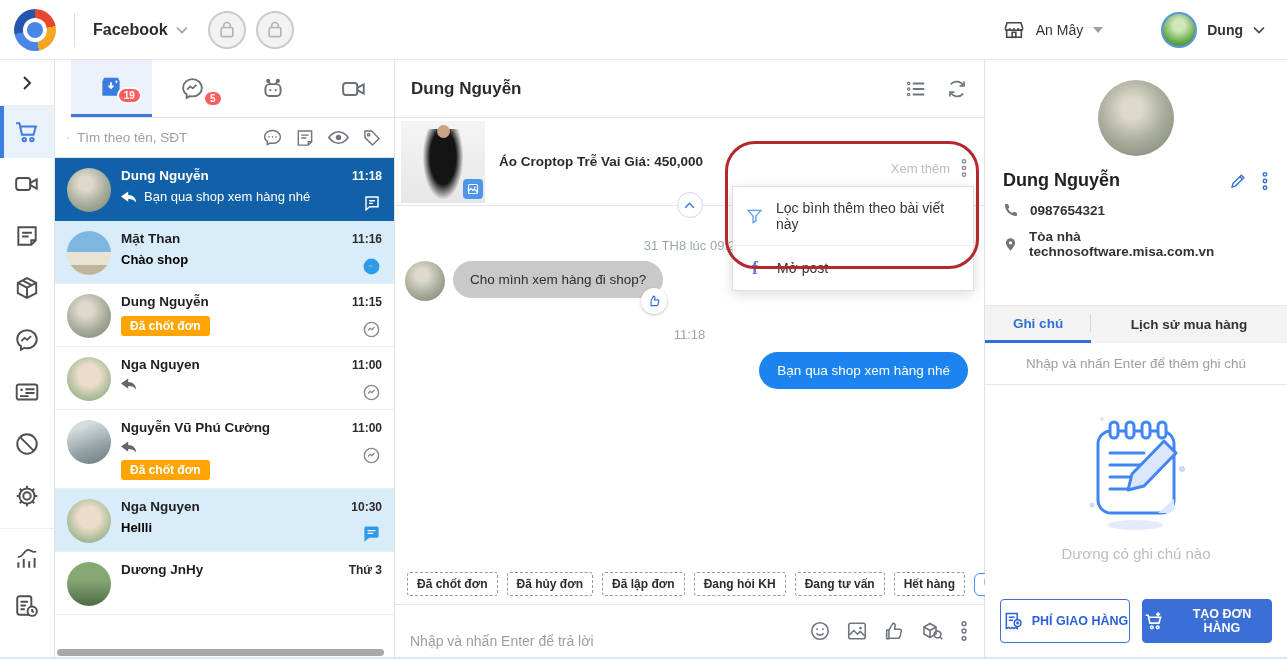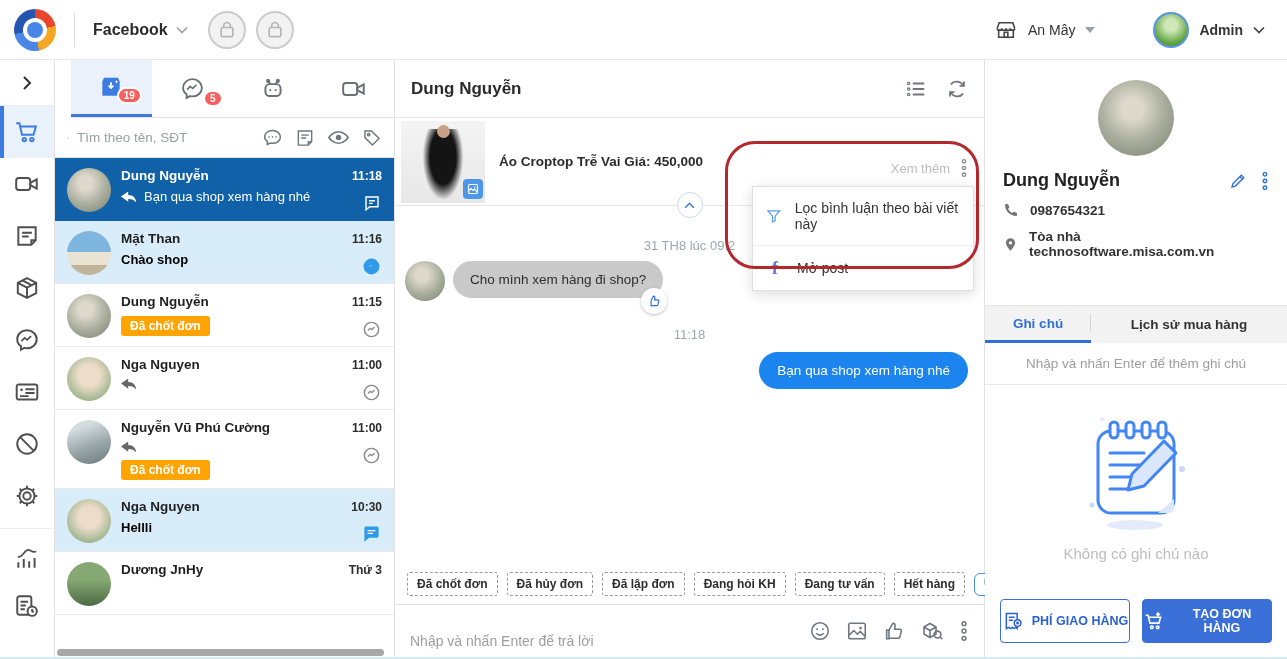--- a/index.html
+++ b/index.html
@@ -87,21 +87,21 @@
   .bubble-out { background:#1b84ee; color:#fff; font-size:13.5px; padding:11px 18px; border-radius:20px; }
   .tagsrow { display:flex; align-items:center; gap:9px; padding:8px 12px; }
   .chip { border:1px dashed #9b9b9b; border-radius:3px; padding:4px 9px; font-size:12px; font-weight:bold; color:#2e2e2e; cursor:pointer; white-space:nowrap; }
   .tagbtn { border:1px solid #4c8bf5; border-radius:6px; padding:3px 8px; color:#2f6fd8; display:flex; align-items:center; gap:5px; cursor:pointer; background:#fff; }
   .replyrow { border-top:1px solid #e4e4e4; height:53px; display:flex; align-items:center; padding:0 15px; gap:14px; }
   .replyrow input { border:0; outline:0; flex:1; font-size:14px; color:#333; font-family:inherit;margin-top:20px; }
   .replyrow input::placeholder { color:#9e9e9e; }
   .reply-icons { display:flex; gap:15px; align-items:center; color:#6f7680; }
 
   
-  .dropdown { position:absolute; top:92px; right:10px; width:222px; z-index:20; }
+  .dropdown { position:absolute; top:92px; right:10px; width:242px; z-index:20; }
   .dd-head { display:flex; justify-content:flex-end; align-items:center; gap:10px; padding:6px 6px 8px; }
   .dd-more { color:#bcbcbc; font-size:13px; }
   .dd-menu { background:#fff; border:1px solid #e0e0e0; box-shadow:0 3px 12px rgba(0,0,0,.14); }
   .dd-item { display:flex; align-items:center; gap:13px; padding:13px 13px; font-size:14px; color:#333; cursor:pointer; }
   .dd-item + .dd-item { border-top:1px solid #eee; }
   .fb-f { width:18px; text-align:center; color:#5b7bd5; font-weight:bold; font-size:18px; font-family:"Liberation Serif","DejaVu Serif",serif; line-height:1; }
   .annotation { position:absolute; left:330px; top:81px; width:254px; height:128px; border:3px solid #b3282d; border-radius:30px; z-index:30; pointer-events:none; }
 
   
   .rightpanel { flex:1; display:flex; flex-direction:column; position:relative; background:#fff; }
@@ -162,21 +162,21 @@
             <path d="M2.5 10L4.5 4h15l2 6"></path>
             <path d="M2.5 10c0 1.3 1.1 2.3 2.4 2.3S7.3 11.3 7.3 10c0 1.3 1.1 2.3 2.4 2.3S12 11.3 12 10c0 1.3 1.1 2.3 2.4 2.3s2.3-1 2.3-2.3c0 1.3 1.1 2.3 2.4 2.3s2.4-1 2.4-2.3"></path>
             <rect x="10" y="14.5" width="4" height="5.5"></rect>
           </svg>
         <span>An Mây</span>
         <svg width="10" height="6" viewBox="0 0 10 6">
             <path d="M0 0l5 6 5-6z" fill="#9aa0a6"></path>
           </svg>
       </div>
       <div class="avatar-sm"></div>
-      <span class="admin-name">Admin</span>
+      <span class="admin-name">Dung</span>
       <svg width="12" height="8" viewBox="0 0 12 8">
           <path d="M1 1.5l5 5 5-5" fill="none" stroke="#444" stroke-width="1.7"></path>
         </svg>
     </div>
   </div>
 
   <div class="main">
 
     <div class="rail">
       <div class="rail-toggle">
@@ -567,21 +567,21 @@
               <circle cx="4" cy="4" r="2"></circle>
               <circle cx="4" cy="12" r="2"></circle>
               <circle cx="4" cy="20" r="2"></circle>
             </svg>
         </div>
         <div class="dd-menu">
           <div class="dd-item">
             <svg width="18" height="18" viewBox="0 0 24 24" fill="none" stroke="#5a9de8" stroke-width="1.9">
                 <path d="M3 4h18l-7 8.2V19l-4 2.2v-9z"></path>
               </svg>
-            <span>Lọc bình luận theo bài viết này</span>
+            <span>Lọc bình thêm theo bài viết này</span>
           </div>
           <div class="dd-item">
             <span class="fb-f">f</span>
             <span>Mở post</span>
           </div>
         </div>
       </div>
       <div class="annotation"></div>
     </div>
 
@@ -635,21 +635,21 @@
           <rect x="70" y="9" width="8" height="16" rx="4" fill="#fff" stroke="#4285f4" stroke-width="3"></rect>
           <rect x="86" y="9" width="8" height="16" rx="4" fill="#fff" stroke="#4285f4" stroke-width="3"></rect>
           <path d="M38 40h34M38 52h38M38 64h24M38 76h20" stroke="#4285f4" stroke-width="3" stroke-linecap="round"></path>
           <path d="M92 28l12 12-32 33-16 4 4-16z" fill="#dbe7ff" stroke="#4285f4" stroke-width="3" stroke-linejoin="round"></path>
           <path d="M102 86l-16 14h11a5 5 0 005-5z" fill="#dbe7ff"></path>
           <ellipse cx="63" cy="112" rx="28" ry="5" fill="#e3ebfa"></ellipse>
           <circle cx="20" cy="92" r="2.5" fill="#c9d8f7"></circle>
           <circle cx="110" cy="56" r="3" fill="#c9d8f7"></circle>
           <circle cx="30" cy="6" r="2" fill="#dfe8fa"></circle>
         </svg>
-        <div class="empty-text">Không có ghi chú nào</div>
+        <div class="empty-text">Dương có ghi chú nào</div>
       </div>
 
       <div class="pfooter">
         <button class="btn outline">
           <svg width="22" height="20" viewBox="0 0 24 24" fill="none" stroke="#2a62d6" stroke-width="1.8">
               <path d="M4 3h13v18l-2-1.4L13 21l-2-1.4L9 21l-2-1.4L4 21z"></path>
               <path d="M7 7.5h7M7 11h5"></path>
               <circle cx="17.5" cy="14.5" r="4" fill="#fff"></circle>
               <path d="M17.5 12.7v3.6M15.7 14.5h3.6"></path>
             </svg>

